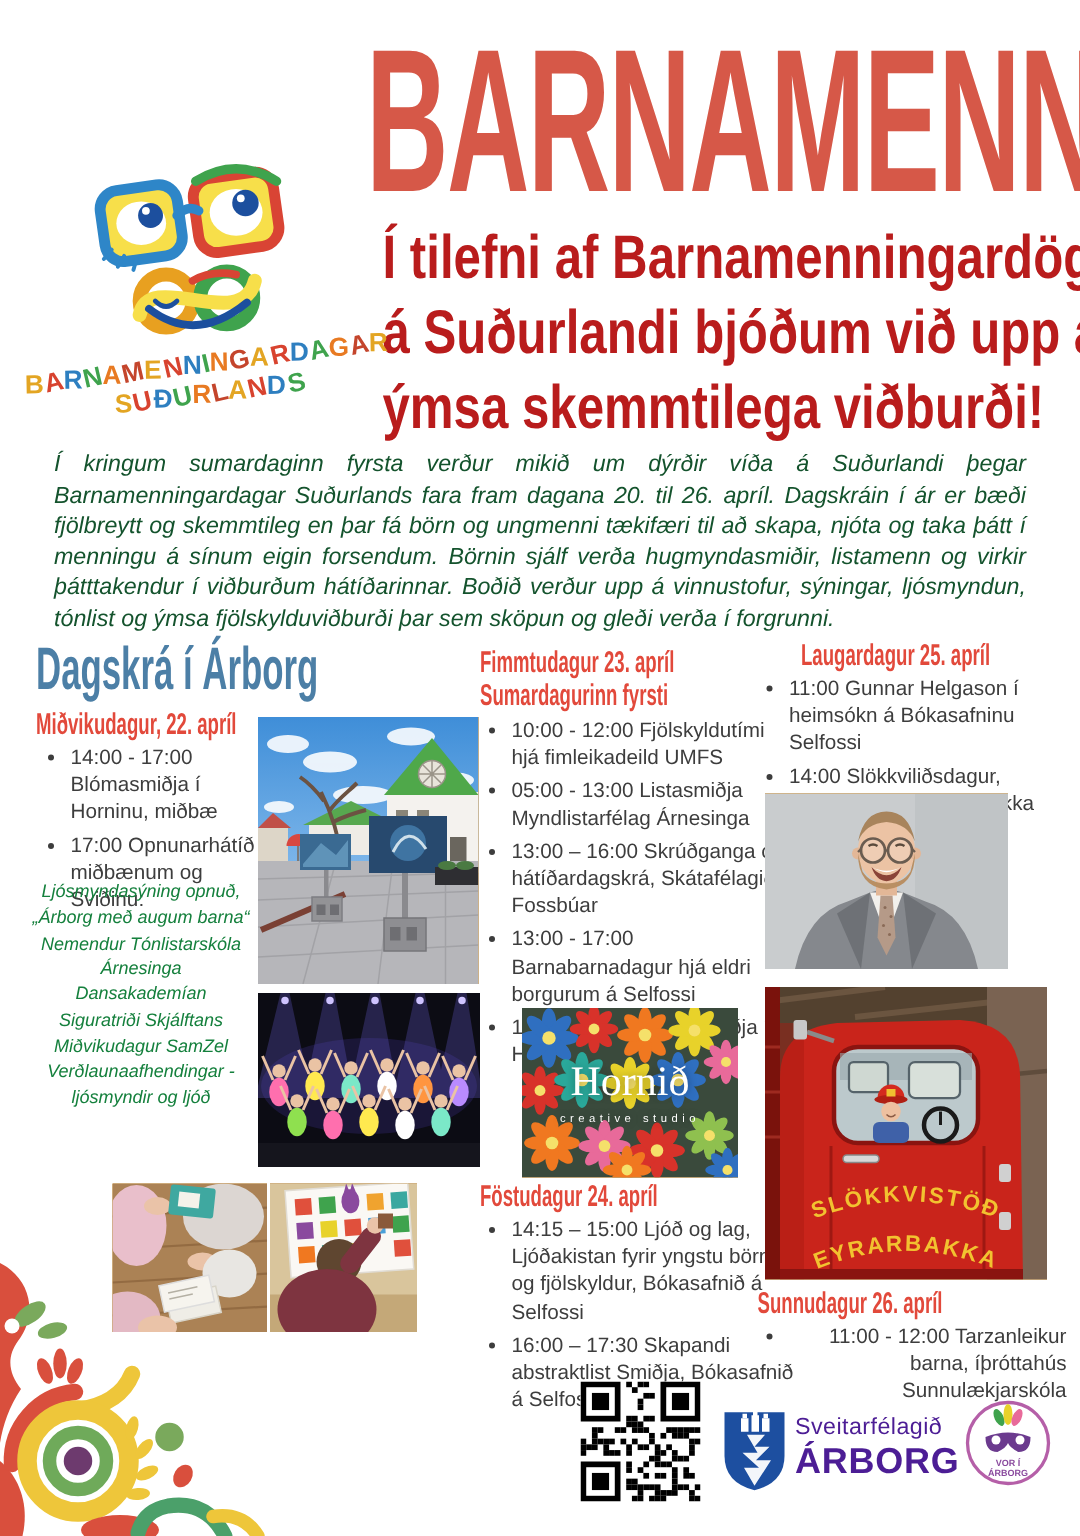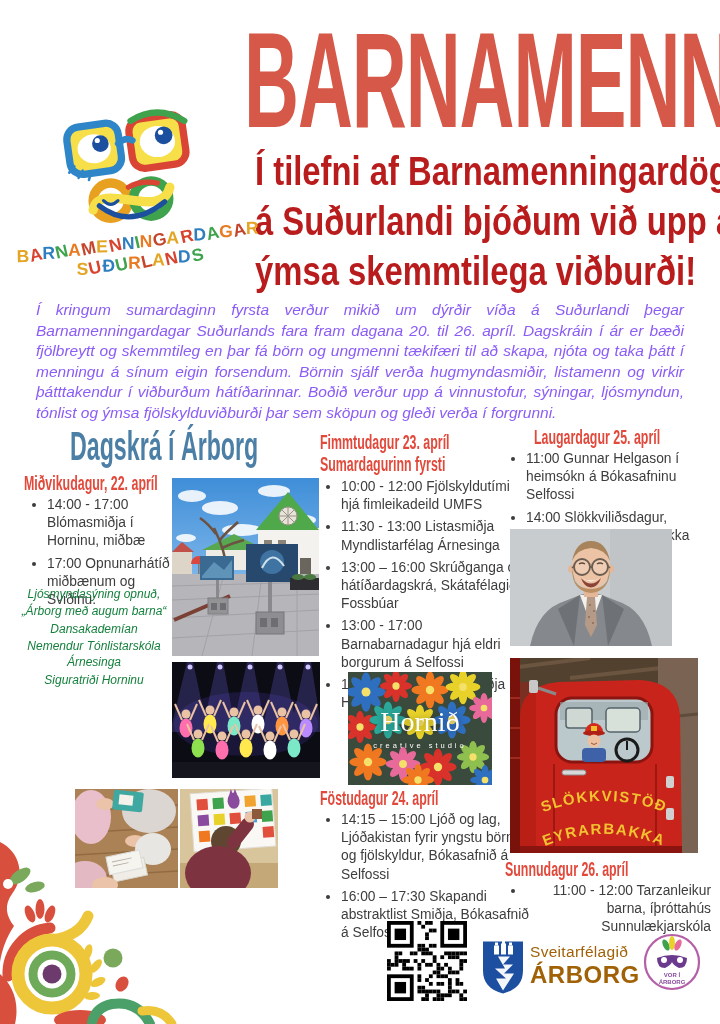--- a/index.html
+++ b/index.html
@@ -15,44 +15,44 @@
   .poster-title .inner{display:inline-block;transform:scaleX(0.56);transform-origin:center;white-space:nowrap;}
 
   .logo-glasses{position:absolute;left:62px;top:98px;width:140px;height:140px;z-index:3;}
   .wordmark{position:absolute;left:4px;top:232px;width:270px;transform:rotate(-7deg);
     text-align:center;font-weight:bold;font-size:17.5px;line-height:1.15;letter-spacing:.5px;z-index:3;}
 
   .subtitle{position:absolute;left:205px;top:146px;width:500px;color:#b91c1c;font-weight:bold;
     font-size:41px;line-height:1.22;}
 
   .intro{position:absolute;left:36px;top:300px;width:648px;font-style:italic;font-size:15.5px;
-    line-height:1.33;color:#8b5cf6;text-align:justify;}
-
-  .sec-heading{position:absolute;left:24px;top:426px;color:#4c7fa6;font-weight:bold;font-size:40px;line-height:1;margin-left:46px;}
+    line-height:1.33;color:#14532d;text-align:justify;}
+
+  .sec-heading{position:absolute;left:24px;top:426px;color:#4c7fa6;font-weight:bold;font-size:40px;line-height:1;}
   .day{position:absolute;color:#e2493b;font-weight:bold;font-size:20px;line-height:1.1;}
 
   ul.ev{margin:0;padding-left:17px;list-style:disc;color:#3d3d3d;font-size:13.8px;line-height:1.32;position:absolute;}
   ul.ev li{margin-bottom:4px;}
   .program{position:absolute;left:6px;top:586px;width:176px;font-style:italic;font-size:12px;
     line-height:1.36;color:#15803d;text-align:center;}
   .program div{margin-bottom:1px;}
 
   .photo{position:absolute;overflow:hidden;background:#a16207;}
   .photo svg{display:block;}
 
   .hornid-overlay{position:absolute;left:0;top:0;width:100%;height:100%;display:flex;flex-direction:column;
     align-items:center;justify-content:center;color:#fff;text-shadow:0 0 6px rgba(0,0,0,.35);}
   .hornid-overlay .t1{font-family:"Liberation Serif",serif;font-size:28px;line-height:1;}
   .hornid-overlay .t2{font-size:7.5px;letter-spacing:3px;margin-top:5px;}
 
   .footer-cta{position:absolute;left:140px;top:918px;width:260px;color:#4c7fa6;font-weight:bold;
     font-size:24px;line-height:1.18;text-align:center;}
   .qr{position:absolute;left:387px;top:921px;width:80px;height:80px;background:#fff;}
   .coat{position:absolute;left:482px;top:940px;width:42px;height:55px;}
-  .muni{position:absolute;left:530px;top:944px;color:#a16207;line-height:1;}
+  .muni{position:absolute;left:530px;top:944px;color:#4c1d95;line-height:1;}
   .muni .m1{font-size:15.5px;letter-spacing:.3px;}
   .muni .m2{font-size:24px;font-weight:bold;letter-spacing:.5px;margin-top:3px;}
   .vor{position:absolute;left:642px;top:932px;width:60px;height:60px;}
   .ornament{position:absolute;left:0;top:824px;width:190px;height:200px;z-index:0;}
   .z1{z-index:1;}
 </style>
 </head>
 <body>
 
 <div class="page">
@@ -128,32 +128,34 @@
   <div class="day" style="left:24px;top:472px;">
     <span class="cond">Miðvikudagur, 22. apríl</span>
   </div>
   <ul class="ev" style="left:30px;top:496px;width:134px;">
       <li>14:00 - 17:00 Blómasmiðja í Horninu, miðbæ</li>
       <li>17:00 Opnunarhátíð í miðbænum og Sviðinu:</li>
     </ul>
   <div class="program">
       <div>Ljósmyndasýning opnuð,</div>
       <div>„Árborg með augum barna“</div>
+      <div>Nemendur Tónlistarskóla Árnesinga</div>
       <div>Dansakademían</div>
-      <div>Nemendur Tónlistarskóla Árnesinga</div>
-      <div>Siguratriði Horninu</div>
+      <div>Siguratriði Skjálftans</div>
+      <div>Miðvikudagur SamZel</div>
+      <div>Verðlaunaafhendingar - ljósmyndir og ljóð</div>
     </div>
 
   <div class="day" style="left:320px;top:431px;">
     <span class="cond">Fimmtudagur 23. apríl</span><br>
     <span class="cond">Sumardagurinn fyrsti</span>
   </div>
   <ul class="ev" style="left:324px;top:478px;width:182px;">
       <li>10:00 - 12:00 Fjölskyldutími hjá fimleikadeild UMFS</li>
-      <li>11:30 - 13:00 Listasmiðja Myndlistarfélag Árnesinga</li>
+      <li>05:00 - 13:00 Listasmiðja Myndlistarfélag Árnesinga</li>
       <li>13:00 – 16:00 Skrúðganga og hátíðardagskrá, Skátafélagið Fossbúar</li>
       <li>13:00 - 17:00 Barnabarnadagur hjá eldri borgurum á Selfossi</li>
       <li>10:00 - 17:00 Blómasmiðja í Horninu, miðbæ</li>
     </ul>
 
   <div class="day" style="left:320px;top:787px;">
     <span class="cond">Föstudagur 24. apríl</span>
   </div>
   <ul class="ev" style="left:324px;top:811px;width:198px;">
       <li>14:15 – 15:00 Ljóð og lag, Ljóðakistan fyrir yngstu börnin og fjölskyldur, Bókasafnið á Selfossi</li>

